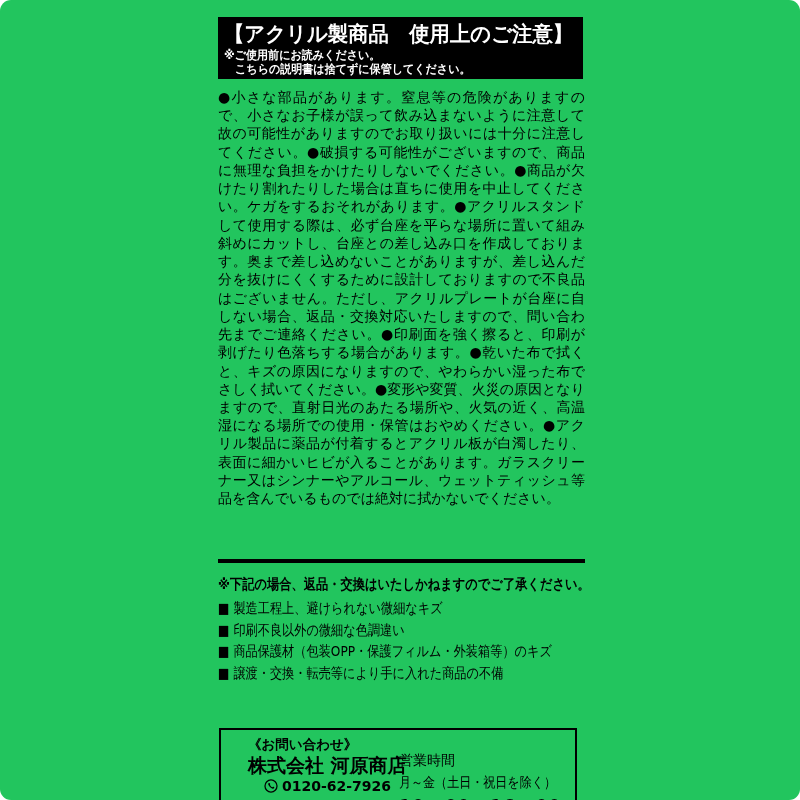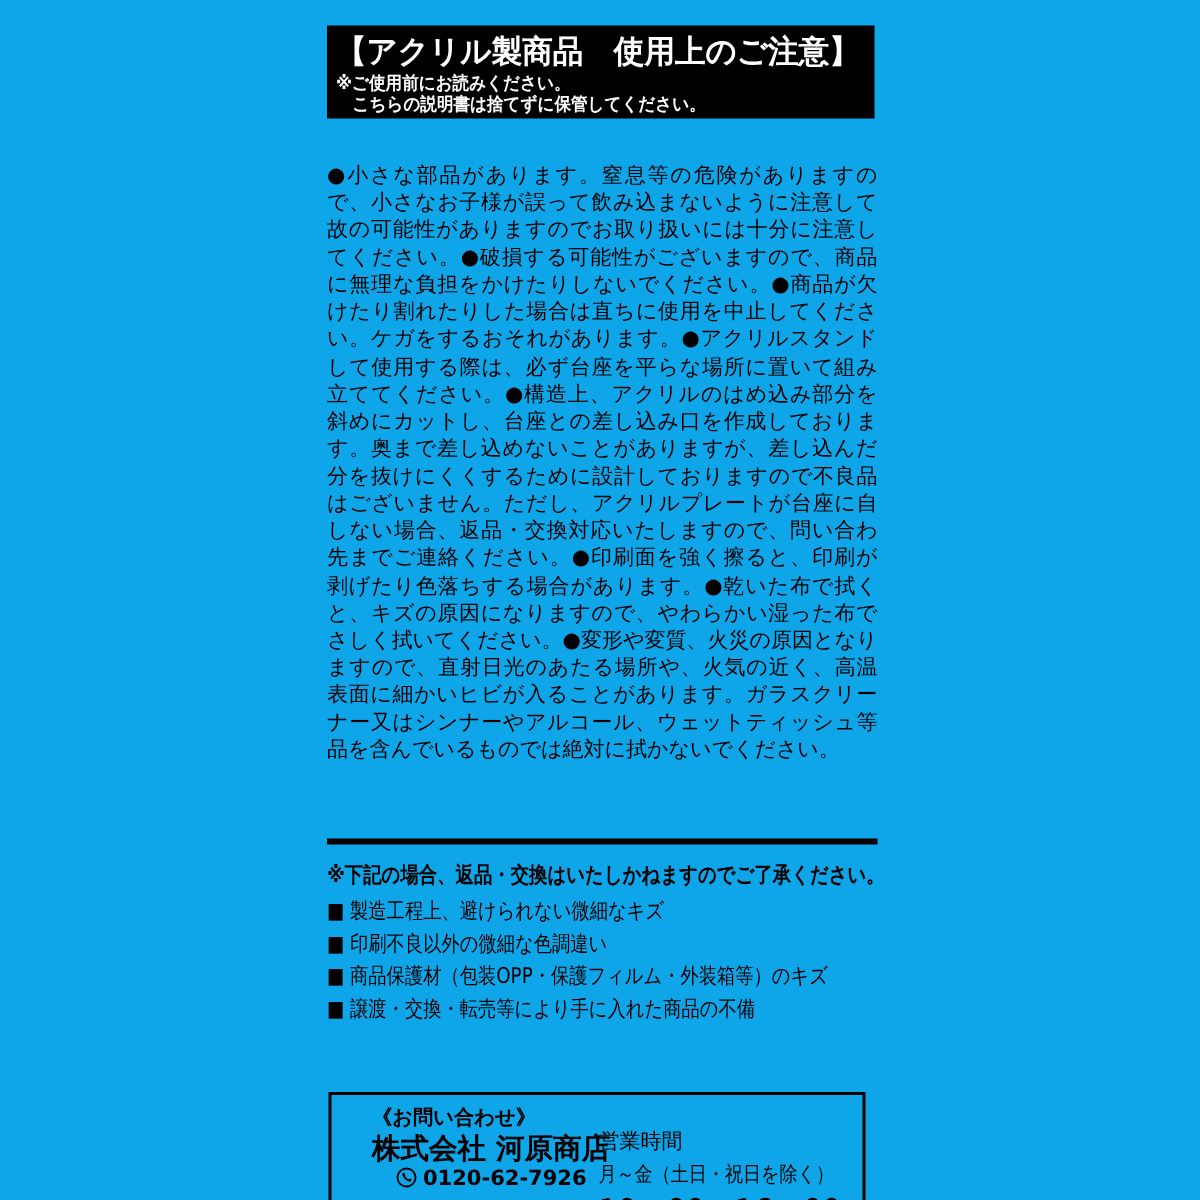--- a/index.html
+++ b/index.html
@@ -1,22 +1,23 @@
 <!DOCTYPE html>
 <html><head>
 <meta charset="utf-8">
 <style>
   html,body{margin:0;padding:0;}
   .page{
     position:relative;
     width:800px;height:800px;
-    background:#0ea5e9;
+    background:#22c55e;
     color:#000000;
     font-family:"DejaVu Sans",sans-serif;
     overflow:hidden;
+    border-radius:11px;
   }
   
   .header-box{
     position:absolute;left:218px;top:17px;
     width:365px;height:62px;
     background:#000000;color:#ffffff;
     box-sizing:border-box;
     padding:3px 6px 0 6px;
   }
   .header-title{
@@ -24,21 +25,21 @@
     line-height:29px;white-space:nowrap;
     transform:scaleX(0.97);transform-origin:left center;
   }
   .header-note{
     font-size:12px;font-weight:bold;line-height:13.5px;
     white-space:nowrap;
     transform:scaleX(0.92);transform-origin:left top;
   }
   
   .precautions{
-    position:absolute;left:218px;top:88px;width:367px;margin-top:20px;
+    position:absolute;left:218px;top:88px;width:367px;
   }
   .p-line{
     font-size:14px;font-weight:500;
     height:18.24px;line-height:18.24px;
     text-align:justify;text-align-last:justify;
     overflow:hidden;
   }
   .p-line.last{text-align-last:left;}
   
   .divider{
@@ -110,31 +111,32 @@
 
   <div class="precautions">
     <div class="p-line">●小さな部品があります。窒息等の危険がありますの</div>
     <div class="p-line">で、小さなお子様が誤って飲み込まないように注意して</div>
     <div class="p-line">故の可能性がありますのでお取り扱いには十分に注意し</div>
     <div class="p-line">てください。●破損する可能性がございますので、商品</div>
     <div class="p-line">に無理な負担をかけたりしないでください。●商品が欠</div>
     <div class="p-line">けたり割れたりした場合は直ちに使用を中止してくださ</div>
     <div class="p-line">い。ケガをするおそれがあります。●アクリルスタンドと</div>
     <div class="p-line">して使用する際は、必ず台座を平らな場所に置いて組み</div>
-    <div class="p-line">立ててください。●構造上、アクリルのはめ込み部分を</div>
     <div class="p-line">斜めにカットし、台座との差し込み口を作成しておりま</div>
     <div class="p-line">す。奥まで差し込めないことがありますが、差し込んだ部</div>
     <div class="p-line">分を抜けにくくするために設計しておりますので不良品で</div>
     <div class="p-line">はございません。ただし、アクリルプレートが台座に自立</div>
     <div class="p-line">しない場合、返品・交換対応いたしますので、問い合わせ</div>
     <div class="p-line">先までご連絡ください。●印刷面を強く擦ると、印刷が</div>
     <div class="p-line">剥げたり色落ちする場合があります。●乾いた布で拭く</div>
     <div class="p-line">と、キズの原因になりますので、やわらかい湿った布でや</div>
     <div class="p-line">さしく拭いてください。●変形や変質、火災の原因となり</div>
     <div class="p-line">ますので、直射日光のあたる場所や、火気の近く、高温多</div>
+    <div class="p-line">湿になる場所での使用・保管はおやめください。●アク</div>
+    <div class="p-line">リル製品に薬品が付着するとアクリル板が白濁したり、</div>
     <div class="p-line">表面に細かいヒビが入ることがあります。ガラスクリー</div>
     <div class="p-line">ナー又はシンナーやアルコール、ウェットティッシュ等薬</div>
     <div class="p-line last">品を含んでいるものでは絶対に拭かないでください。</div>
   </div>
 
   <div class="divider"></div>
 
   <div class="returns-notice">※下記の場合、返品・交換はいたしかねますのでご了承ください。</div>
   <div class="returns-list">
     <div class="returns-item">■ 製造工程上、避けられない微細なキズ</div>

